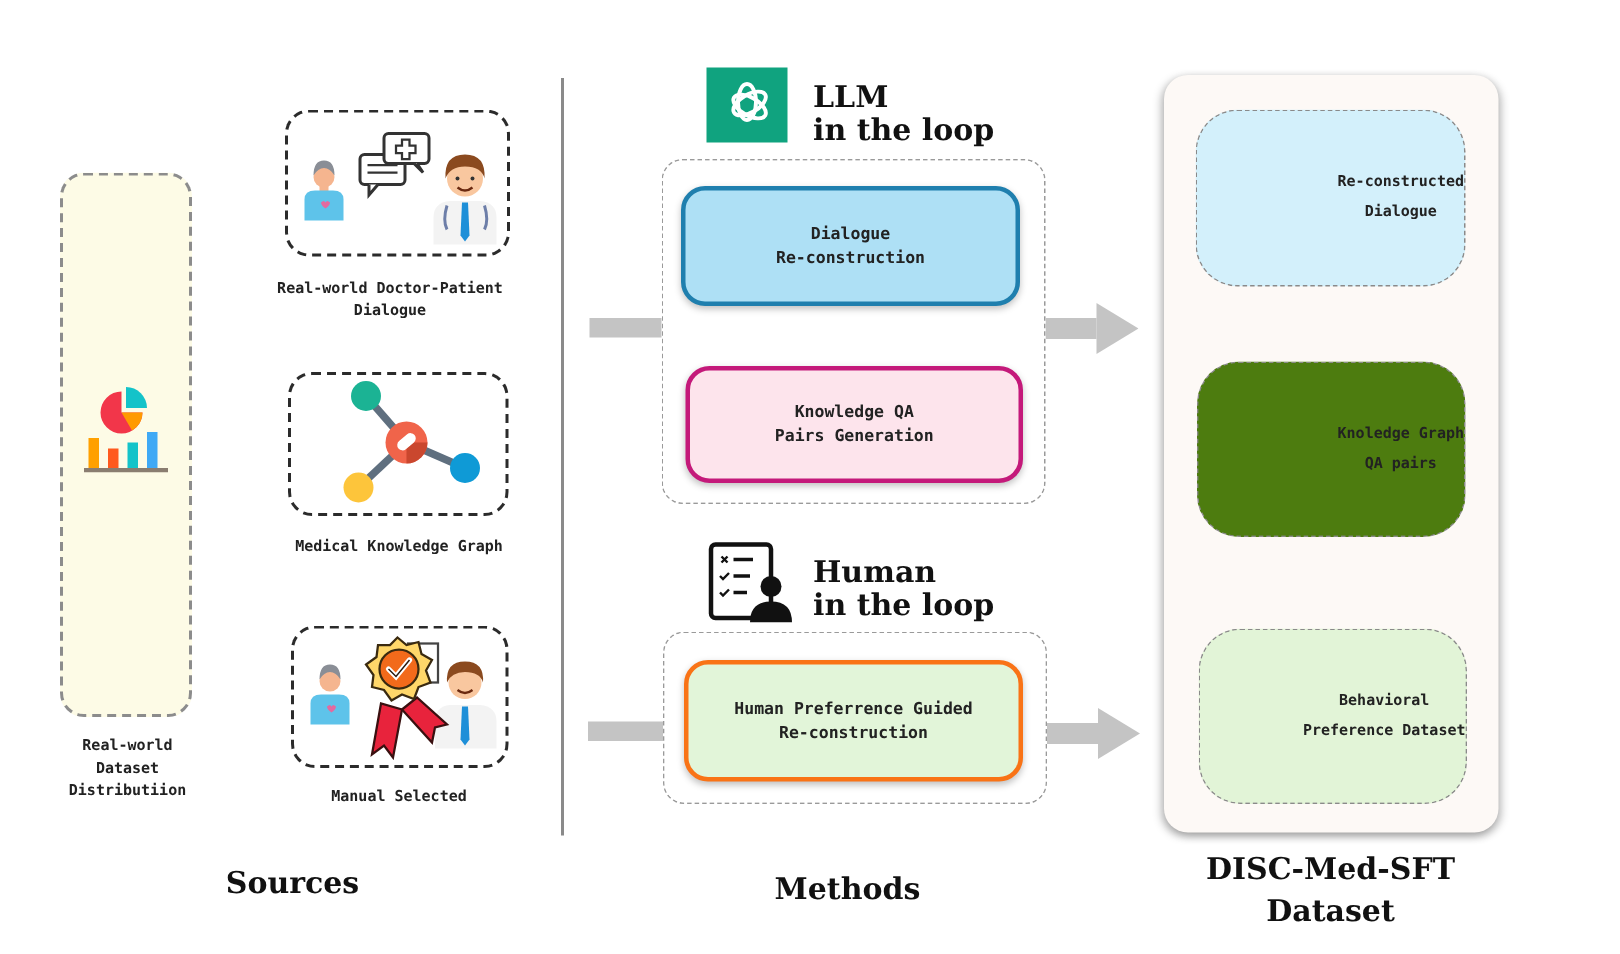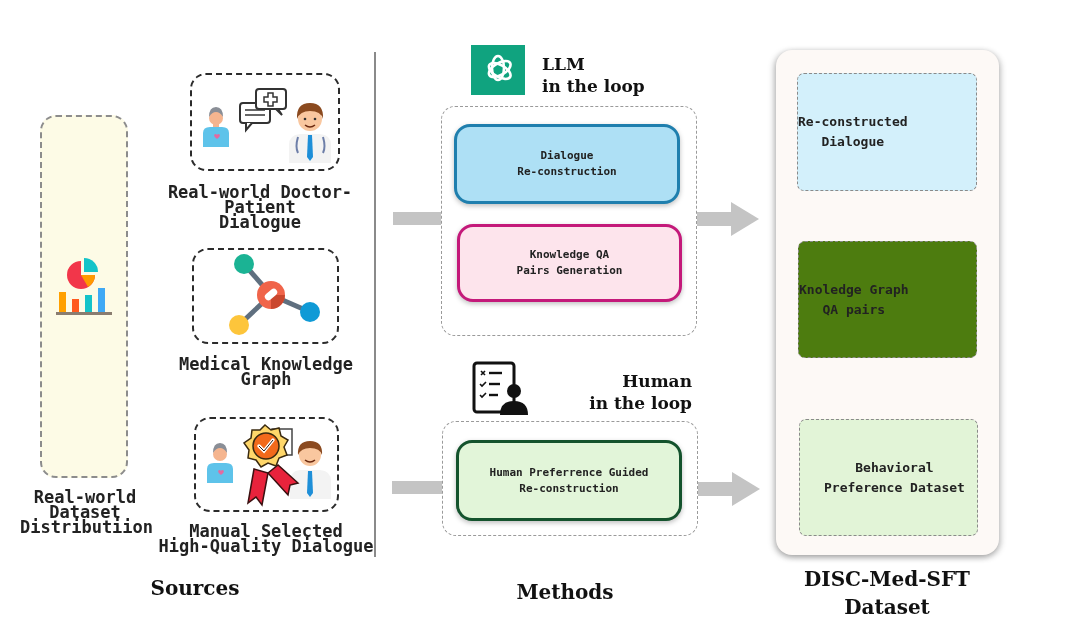--- a/index.html
+++ b/index.html
@@ -1,27 +1,27 @@
 <!DOCTYPE html>
 <html><head>
   <meta charset="utf-8">
   <style>
     html, body { margin: 0; padding: 0; background: #ffffff; }
     body { width: 1080px; height: 636px; position: relative; overflow: hidden; }
     .abs { position: absolute; }
     .mono { font-family: "DejaVu Sans Mono", "Liberation Mono", monospace; color: #222; }
     .serif { font-family: "DejaVu Serif", "Liberation Serif", serif; font-weight: bold; color: #111; }
     .dash-box { border: 2.5px dashed #2b2b2b; border-radius: 16px; box-sizing: border-box; background: #fff; }
-    .caption { font-size: 17px; text-align: center; line-height: 15px; font-weight: bold; }
+    .caption { font-size: 10px; text-align: center; line-height: 15px; font-weight: bold; }
     .method-group { border: 1.5px dashed #9a9a9a; border-radius: 14px; box-sizing: border-box; }
     .method-box { border-radius: 16px; box-sizing: border-box; display: flex; align-items: center; justify-content: center; text-align: center; font-size: 11px; font-weight: bold; line-height: 16px; box-shadow: 0 2px 5px rgba(0,0,0,0.25); }
-    .out-box { border: 1.5px dashed #8a8a8a; border-radius: 7px; box-sizing: border-box; display: flex; align-items: center; justify-content: flex-start; text-align: center; font-size: 13px; font-weight: bold; line-height: 20px; }
+    .out-box { border: 1.5px dashed #8a8a8a; border-radius: 28px; box-sizing: border-box; display: flex; align-items: center; justify-content: flex-end; text-align: center; font-size: 10px; font-weight: bold; line-height: 20px; }
     .arrow-shaft { background: #c4c4c4; }
     .heading { font-size: 20px; text-align: center; }
-    .loop-label { font-size: 17px; line-height: 22px; }
+    .loop-label { font-size: 20px; line-height: 22px; }
   </style>
 </head>
 <body>
 
 <div class="abs dash-box" style="left:40px; top:115px; width:88px; height:363px; background:#fdfbe6; border-color:#8c8c8c; border-width:2px;">
 </div>
 <svg class="abs" style="left:55px; top:255px;" width="58" height="60" viewBox="0 0 58 60">
   <path d="M26 6 A14 14 0 1 0 40 20 L26 20 Z" fill="#f2364a"></path>
   <path d="M29 3 A14 14 0 0 1 43 17 L29 17 Z" fill="#14c3c9"></path>
   <path d="M40 20 A14 14 0 0 1 33 32 L26 20 Z" fill="#ff9a00"></path>
@@ -107,21 +107,20 @@
     <path d="M72 54 L92 76 L94 66 L102 64 L82 46Z" fill="#e8233c" stroke="#3a1010" stroke-width="1.5"></path>
 
     <path d="M69 6 L75 11 L83 9 L85 17 L92 21 L88 28 L91 36 L83 39 L80 47 L72 44 L65 48 L60 41 L52 39 L53 31 L48 24 L55 19 L56 11 L64 11Z" fill="#ffd76a" stroke="#3a2a10" stroke-width="1.5"></path>
     <circle cx="70" cy="27" r="13" fill="#f26a1b" stroke="#3a2a10" stroke-width="1.5"></circle>
     <path d="M63 27 L68 32 L77 21" stroke="#fff" stroke-width="3.5" fill="none" stroke-linecap="round"></path>
     <path d="M63 27 L68 32 L77 21" stroke="#2a1a10" stroke-width="1" fill="none"></path>
   </svg>
 </div>
 <div class="abs mono caption" style="left:150px; top:524px; width:232px;">
   <div>Manual Selected</div>
-  <div>High-Quality Dialogue</div>
 </div>
 
 <div class="abs serif heading" style="left:120px; top:576px; width:150px;">Sources</div>
 
 <div class="abs" style="left:374px; top:52px; width:2px; height:505px; background:#8a8a8a;"></div>
 
 <div class="abs" style="left:471px; top:45px; width:54px; height:50px; background:#10a37f;">
   <svg width="54" height="50" viewBox="0 0 54 50">
     <g fill="none" stroke="#fff" stroke-width="2.6" transform="translate(27 25)">
       <ellipse rx="6" ry="12" transform="rotate(0) translate(0 -2)"></ellipse>
@@ -135,45 +134,45 @@
   <div>in the loop</div>
 </div>
 
 <div class="abs method-group" style="left:441px; top:106px; width:256px; height:230px;"></div>
 <div class="abs mono method-box" style="left:454px; top:124px; width:226px; height:80px; background:#aee0f5; border:3px solid #1f7fae;">
   <div>
     <div>Dialogue</div>
     <div>Re-construction</div>
   </div>
 </div>
-<div class="abs mono method-box" style="left:457px; top:224px; width:225px; height:78px; background:#fde4ec; border:3px solid #c4197a;">
+<div class="abs mono method-box" style="left:457px; top:244px; width:225px; height:78px; background:#fde4ec; border:3px solid #c4197a;">
   <div>
     <div>Knowledge QA</div>
     <div>Pairs Generation</div>
   </div>
 </div>
 
 <svg class="abs" style="left:472px; top:361px;" width="58" height="54" viewBox="0 0 58 54">
   <rect x="2" y="2" width="40" height="49" rx="3" fill="#fff" stroke="#111" stroke-width="3"></rect>
   <path d="M9 10 l4 4 M13 10 l-4 4" stroke="#111" stroke-width="1.6"></path>
   <line x1="17" y1="12" x2="30" y2="12" stroke="#111" stroke-width="2.4"></line>
   <path d="M8 23 l2 2 l4 -4" stroke="#111" stroke-width="1.6" fill="none"></path>
   <line x1="17" y1="23" x2="28" y2="23" stroke="#111" stroke-width="2.4"></line>
   <path d="M8 34 l2 2 l4 -4" stroke="#111" stroke-width="1.6" fill="none"></path>
   <line x1="17" y1="34" x2="26" y2="34" stroke="#111" stroke-width="2.4"></line>
   <circle cx="42" cy="30" r="7" fill="#111"></circle>
   <path d="M28 54 Q28 40 42 40 Q56 40 56 54 Z" fill="#111"></path>
 </svg>
-<div class="abs serif loop-label" style="left:542px; top:370px; width:150px;text-align:right;">
+<div class="abs serif loop-label" style="left:542px; top:370px; width:150px;">
   <div>Human</div>
   <div>in the loop</div>
 </div>
 
 <div class="abs method-group" style="left:442px; top:421px; width:256px; height:115px;"></div>
-<div class="abs mono method-box" style="left:456px; top:440px; width:226px; height:81px; background:#e2f5d9; border:3px solid #14532d;">
+<div class="abs mono method-box" style="left:456px; top:440px; width:226px; height:81px; background:#e2f5d9; border:3px solid #f97316;">
   <div>
     <div>Human Preferrence Guided</div>
     <div>Re-construction</div>
   </div>
 </div>
 
 <div class="abs serif heading" style="left:490px; top:580px; width:150px;">Methods</div>
 
 <div class="abs arrow-shaft" style="left:393px; top:212px; width:48px; height:13px;"></div>
 <div class="abs arrow-shaft" style="left:392px; top:481px; width:50px; height:13px;"></div>

